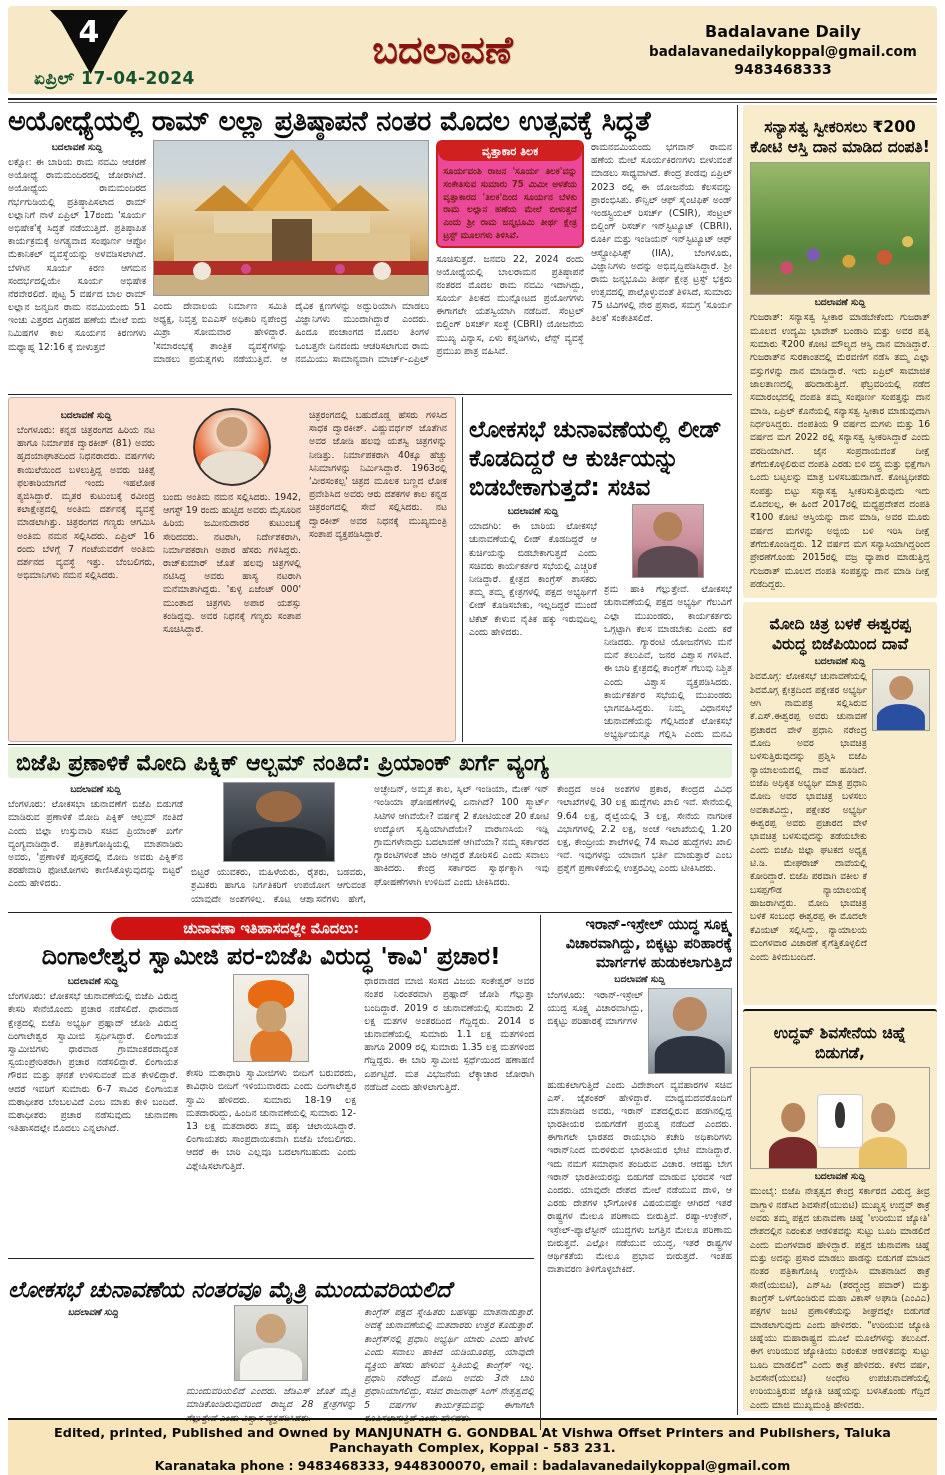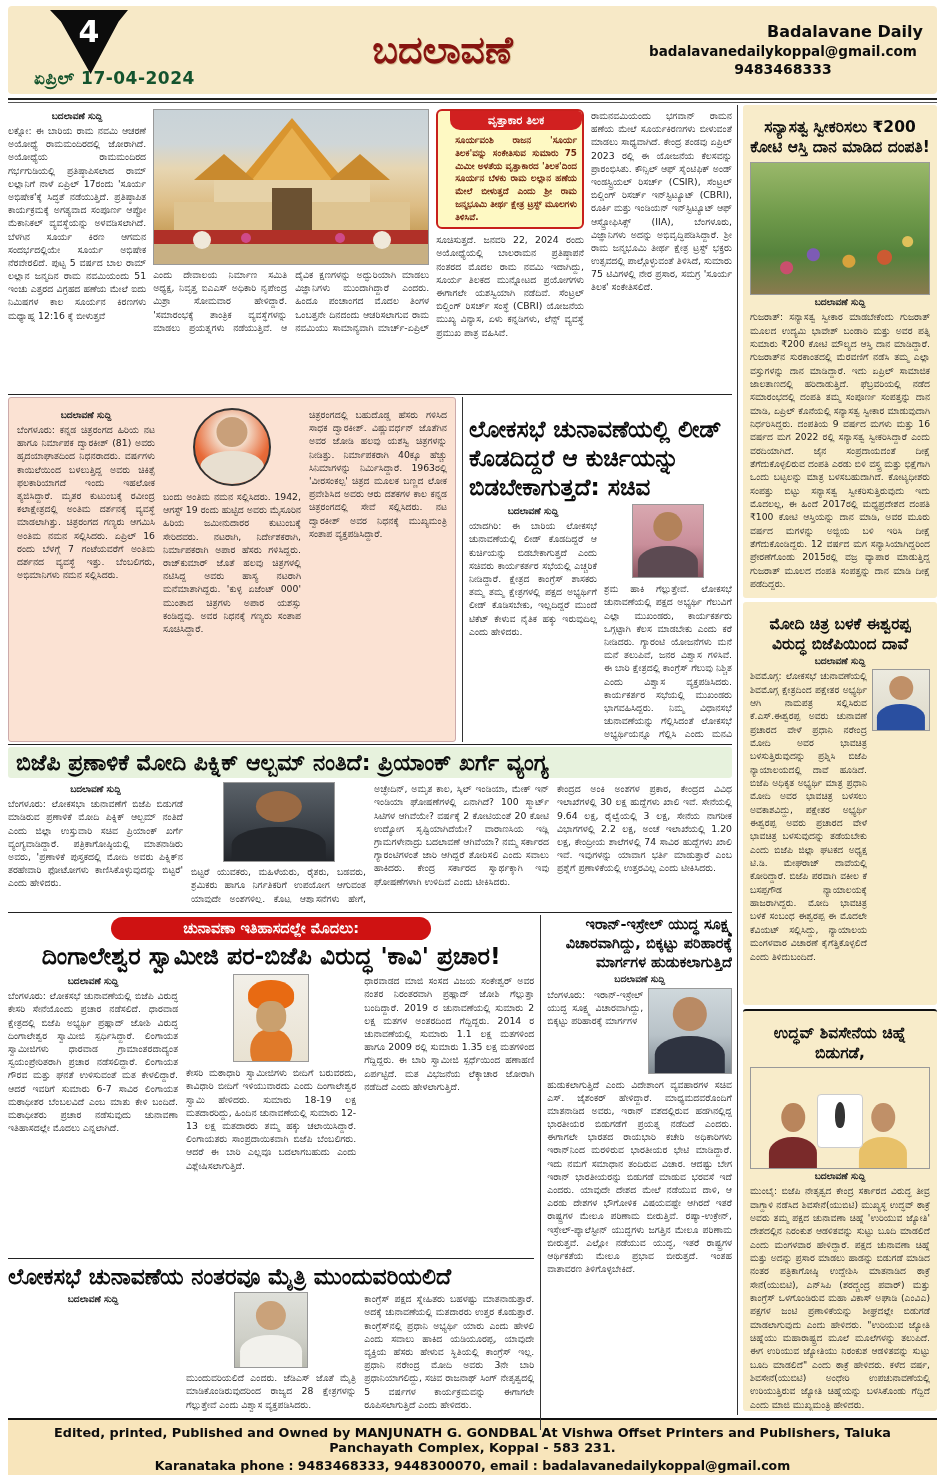--- a/index.html
+++ b/index.html
@@ -6,21 +6,21 @@
   body{width:945px;font-family:"DejaVu Sans","Liberation Sans",sans-serif;color:#1a1a1a;}
   .page{width:929px;margin:0 auto;padding-top:6px;}
   
   .masthead{background:#f7e9c7;border-radius:4px;height:88px;display:flex;align-items:center;position:relative;padding:0 14px;box-sizing:border-box;}
   .mh-left{width:220px;position:relative;height:100%;}
   .pagenum-tri{position:absolute;left:28px;top:4px;width:78px;height:64px;background:#0c0c0c;clip-path:polygon(0 0,100% 0,88% 18%,52% 100%,14% 18%);}
   .pagenum{position:absolute;left:28px;top:8px;width:78px;text-align:center;color:#fff;font-size:30px;font-weight:700;}
   .mh-date{position:absolute;left:12px;bottom:6px;font-size:17px;font-weight:700;color:#14532d;letter-spacing:.5px;}
   .mh-title{flex:1;text-align:center;font-size:38px;font-weight:700;color:#871410;text-shadow:1px 1px 0 #d8c49a;}
   .mh-right{width:280px;text-align:center;font-weight:700;color:#0d0d0d;line-height:1.35;}
-  .mh-right .l1{font-size:16px;text-align:right;}
+  .mh-right .l1{font-size:16px;}
   .mh-right .l2{font-size:13.5px;}
   .mh-right .l3{font-size:14px;}
   .toprule{border-top:2px solid #222;border-bottom:1px solid #555;height:2px;margin:4px 0 0 0;}
   
   .content{display:flex;height:1310px;margin-top:2px;}
   .main-col{width:730px;border-right:1.5px solid #333;padding-right:5px;box-sizing:border-box;}
   .side-col{width:199px;padding-left:5px;box-sizing:border-box;}
   .hrule{border-top:1.5px solid #222;margin:2px 0;}
   h1,h2,h3{margin:0;color:#0c0c0c;}
   .byline{font-size:9px;font-weight:700;text-align:center;color:#222;margin:2px 0;}
@@ -30,21 +30,21 @@
   .art1 h1{font-size:27px;line-height:1.15;font-weight:700;letter-spacing:-.3px;}
   .a1row{display:flex;gap:7px;margin-top:4px;height:240px;}
   .a1c1{width:142px;}
   .a1c2{width:278px;}
   .a1c3{width:152px;}
   .a1c4{width:145px;}
   .photo{position:relative;overflow:hidden;border:1px solid #999;box-sizing:border-box;}
   .temple{width:276px;height:156px;background:linear-gradient(180deg,#c9d3d8 0%,#cfd6d8 22%,#e7d6b2 38%,#ddbd85 62%,#caa25f 78%,#b03028 88%,#8f2620 100%);}
   .temple svg{position:absolute;left:0;top:0;}
   .a1under{column-count:2;column-gap:8px;height:78px;margin-top:3px;}
-  .redbox{border:2px solid #c8201c;border-radius:6px;background:#fef9c3;overflow:hidden;margin-bottom:4px;padding-left:12px;}
+  .redbox{border:2px solid #c8201c;border-radius:6px;background:#ec4899;overflow:hidden;margin-bottom:4px;}
   .redbox-head{background:#d12020;color:#fff;font-size:11px;font-weight:700;text-align:center;padding:3px 4px;border-radius:0 0 10px 10px;position:relative;}
   .redbox-body{padding:4px 5px;font-size:8.8px;line-height:1.45;text-align:justify;color:#6e2410;font-weight:700;}
   
   .row2{display:flex;height:345px;gap:6px;}
   .art2{width:448px;background:#fbe2d3;border:1px solid #caa;border-radius:3px;padding:6px 8px;box-sizing:border-box;overflow:hidden;}
   .art2 h2{font-size:21px;line-height:1.2;}
   .a2cols{display:flex;gap:8px;margin-top:4px;height:270px;}
   .a2cols>div{flex:1;}
   .round-photo{width:74px;height:74px;border-radius:50%;border:2px solid #333;background:radial-gradient(circle at 50% 30%,#f5efe2 0 18%,#e86a38 60%,#c2502a 100%);position:relative;margin:0 auto 4px auto;overflow:hidden;}
   .art3{flex:1;overflow:hidden;border-left:1.5px solid #333;padding-left:6px;}
@@ -66,21 +66,21 @@
   .row45{display:flex;height:515px;gap:6px;}
   .r45left{width:527px;overflow:hidden;}
   .art5{height:343px;overflow:hidden;}
   .kicker{width:300px;margin:2px auto;background:#cf1212;color:#fff;font-weight:700;font-size:14.5px;text-align:center;border-radius:14px;padding:3px 10px;}
   .art5 h2{font-size:23.5px;line-height:1.2;text-align:center;}
   .a5cols{display:flex;gap:8px;margin-top:4px;height:252px;}
   .a5cols>div{flex:1;}
   .swamiji-photo{width:76px;height:88px;margin:0 auto 4px auto;background:linear-gradient(180deg,#f2efe8 0%,#e9e2d2 100%);}
   .swamiji-photo::before{content:"";position:absolute;left:50%;top:6%;transform:translateX(-50%);width:62%;height:34%;border-radius:50% 50% 40% 40%;background:#e86a12;}
   .swamiji-photo::after{content:"";position:absolute;left:50%;top:30%;transform:translateX(-50%);width:40%;height:36%;border-radius:46%;background:#caa06e;box-shadow:0 34px 0 6px #e07a2a;}
-  .art7{height:168px;overflow:hidden;border-top:1.5px solid #222;padding-top:5px;}
+  .art7{height:168px;overflow:hidden;border-top:1.5px solid #222;padding-top:18px;font-style:italic;}
   .art7 h2{font-size:22px;line-height:1.15;}
   .a7cols{display:flex;gap:8px;margin-top:3px;height:132px;}
   .a7cols>div{flex:1;}
   .bsy-photo{width:74px;height:76px;margin:0 auto 3px auto;background:linear-gradient(180deg,#dfe0da 0%,#cfd0c8 60%,#b9bab0 100%);--skin:#caa27a;--cloth:#f2f1ec;}
   .r45right{width:192px;border-left:1.5px solid #333;padding-left:6px;box-sizing:border-box;overflow:hidden;}
   .art6 h2{font-size:14.5px;line-height:1.3;text-align:right;}
   .a6top{display:flex;gap:5px;margin-top:3px;}
   .a6top .bodytxt{width:96px;height:86px;}
   .jai-photo{width:84px;height:86px;background:linear-gradient(180deg,#cfd8dc 0%,#b8c2c8 55%,#7e8890 100%);--skin:#b98a64;--cloth:#2e3340;}
   .a6rest{height:350px;margin-top:4px;}
@@ -128,20 +128,21 @@
       <div class="l3">9483468333</div>
     </div>
   </div>
   <div class="toprule"></div>
 
   <div class="content">
 
     <div class="main-col">
 
       <div class="art1">
+        <h1>ಅಯೋಧ್ಯೆಯಲ್ಲಿ ರಾಮ್ ಲಲ್ಲಾ ಪ್ರತಿಷ್ಠಾಪನೆ ನಂತರ ಮೊದಲ ಉತ್ಸವಕ್ಕೆ ಸಿದ್ಧತೆ</h1>
         <div class="a1row">
           <div class="a1c1">
             <div class="byline">ಬದಲಾವಣೆ ಸುದ್ದಿ</div>
             <div class="bodytxt" style="height:224px;">ಲಕ್ನೋ: ಈ ಬಾರಿಯ ರಾಮ ನವಮಿ ಆಚರಣೆ ಅಯೋಧ್ಯೆ ರಾಮಮಂದಿರದಲ್ಲಿ ಜೋರಾಗಿದೆ. ಅಯೋಧ್ಯೆಯ ರಾಮಮಂದಿರದ ಗರ್ಭಗುಡಿಯಲ್ಲಿ ಪ್ರತಿಷ್ಠಾಪಿಸಲಾದ ರಾಮ್ ಲಲ್ಲಾನಿಗೆ ನಾಳೆ ಏಪ್ರಿಲ್ 17ರಂದು 'ಸೂರ್ಯ ಅಭಿಷೇಕ'ಕ್ಕೆ ಸಿದ್ಧತೆ ನಡೆಯುತ್ತಿದೆ. ಪ್ರತಿಷ್ಠಾಪಿತ ಕಾರ್ಯಕ್ರಮಕ್ಕೆ ಅಗತ್ಯವಾದ ಸಂಪೂರ್ಣ ಆಪ್ಟೋ ಮೆಕಾನಿಕಲ್ ವ್ಯವಸ್ಥೆಯನ್ನು ಅಳವಡಿಸಲಾಗಿದೆ. ಬೆಳಗಿನ ಸೂರ್ಯ ಕಿರಣ ಆಗಮನ ಸಂದರ್ಭದಲ್ಲಿಯೇ ಸೂರ್ಯ ಅಭಿಷೇಕ ನೆರವೇರಲಿದೆ. ಪುಟ್ಟ 5 ವರ್ಷದ ಬಾಲ ರಾಮ್ ಲಲ್ಲಾನ ಜನ್ಮದಿನ ರಾಮ ನವಮಿಯಂದು 51 ಇಂಚು ಎತ್ತರದ ವಿಗ್ರಹದ ಹಣೆಯ ಮೇಲೆ ಐದು ನಿಮಿಷಗಳ ಕಾಲ ಸೂರ್ಯನ ಕಿರಣಗಳು ಮಧ್ಯಾಹ್ನ 12:16 ಕ್ಕೆ ಬೀಳುತ್ತವೆ</div>
           </div>
           <div class="a1c2">
             <div class="photo temple">
               <svg width="276" height="156" viewBox="0 0 276 156">
                 <polygon points="138,8 190,70 86,70" fill="#d9952f"></polygon>
                 <polygon points="138,18 178,70 98,70" fill="#e8b050"></polygon>

